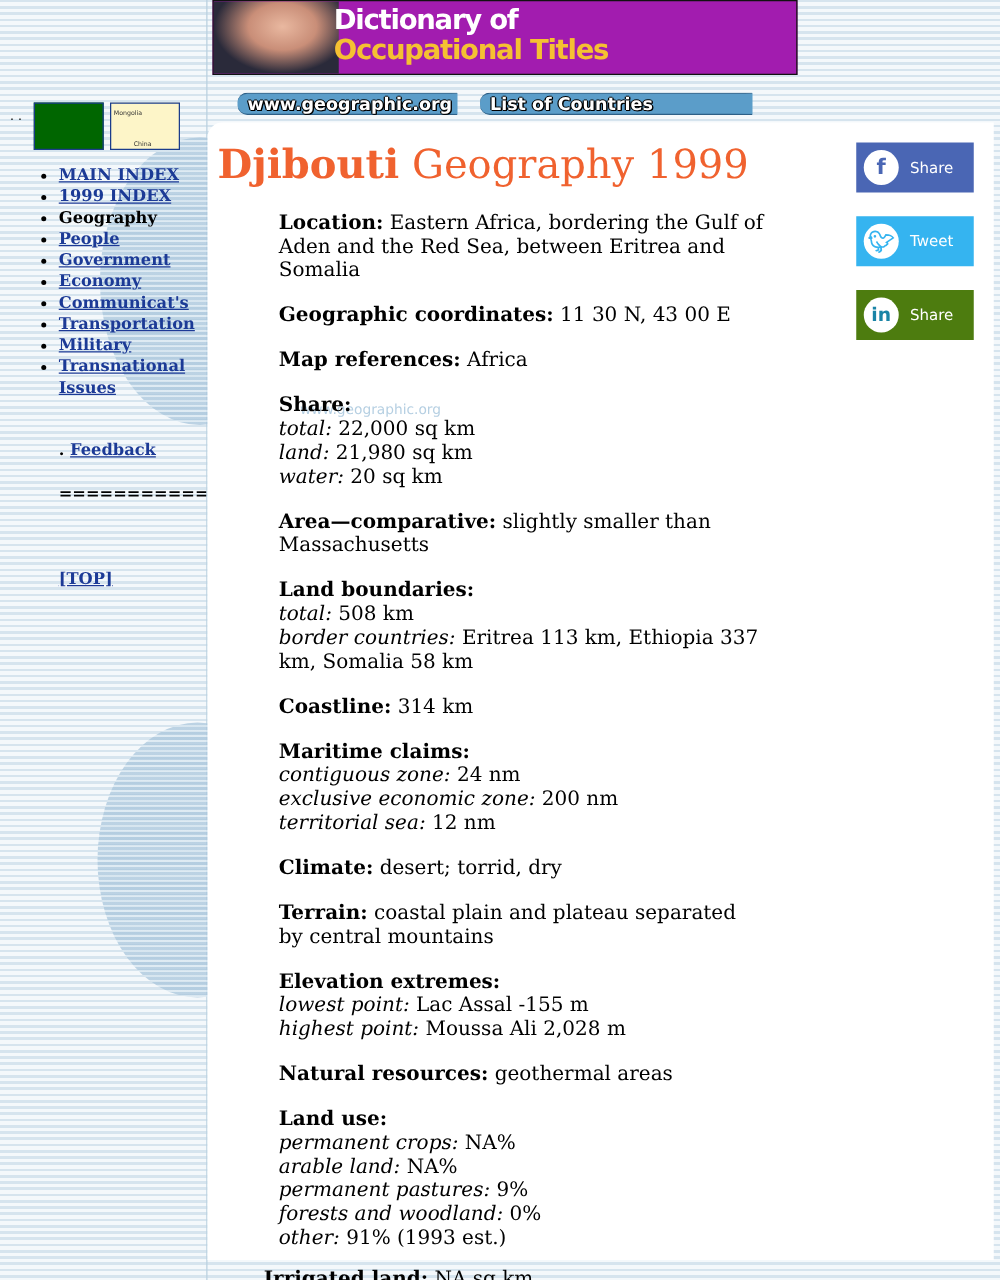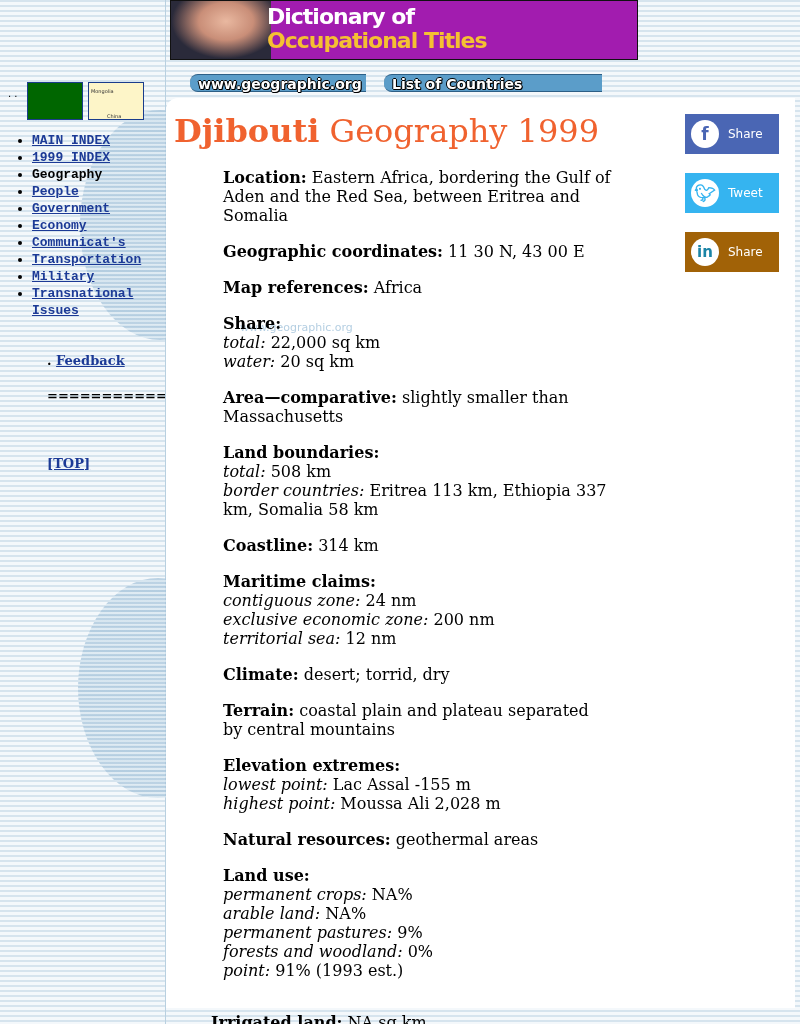--- a/index.html
+++ b/index.html
@@ -45,21 +45,21 @@
     .flag { position: absolute; left: 27px; top: 82px; width: 54px; height: 36px; background: #006600; border: 1px solid #1a3c8c; }
     .mapthumb {
       position: absolute; left: 88px; top: 82px; width: 54px; height: 36px;
       background: #fdf5c8; border: 1px solid #1a3c8c; overflow: hidden;
       font-family: "DejaVu Sans", sans-serif; font-size: 5px; color: #333;
     }
     .mapthumb .m1 { position: absolute; left: 2px; top: 5px; }
     .mapthumb .m2 { position: absolute; left: 18px; top: 30px; }
     .dots { position: absolute; left: 8px; top: 88px; font-size: 10px; font-family: "DejaVu Sans", sans-serif; }
     .sidebar { position: absolute; left: 0; top: 132px; width: 165px; }
-    .sidebar ul { margin: 0; padding-left: 32px; list-style: disc; font-family: Liberation Mono, monospace; }
+    .sidebar ul { margin: 0; padding-left: 47px; list-style: disc; }
     .sidebar li { font-size: 13px; font-weight: bold; line-height: 17px; }
     .sidebar a { color: #1c3a96; text-decoration: underline; }
     .sidebar .current { color: #000; }
     .feedback { position: absolute; left: 47px; top: 353px; font-size: 13px; font-weight: bold; }
     .feedback a { color: #1c3a96; text-decoration: underline; }
     .equals { position: absolute; left: 47px; top: 388px; font-size: 13px; font-weight: bold; white-space: nowrap; width: 118px; overflow: hidden; }
     .top-link { position: absolute; left: 47px; top: 456px; font-size: 13px; font-weight: bold; color: #1c3a96; text-decoration: underline; }
     .content {
       position: absolute; left: 166px; top: 98px; width: 629px; height: 910px;
       background: #ffffff; border-radius: 12px 0 0 0;
@@ -77,21 +77,21 @@
       box-sizing: border-box; padding-left: 6px; cursor: pointer;
     }
     .share .circ {
       width: 28px; height: 28px; border-radius: 50%; background: #fff; display: flex;
       align-items: center; justify-content: center; margin-right: 9px; font-weight: bold; font-size: 17px;
     }
     .fb { top: 114px; background: #4a66b4; }
     .fb .circ { color: #4a66b4; }
     .tw { top: 173px; background: #35b4f0; }
     .tw .circ { color: #35b4f0; }
-    .li { top: 232px; background: #a16207; }
+    .li { top: 232px; background: #4d7c0f; }
     .li .circ { color: #1a84a6; font-size: 15px; }
     .watermark { position: absolute; left: 240px; top: 321px; font-family: "DejaVu Sans", sans-serif; font-size: 11px; color: #b5cfe2; }
     .irrigated { position: absolute; left: 211px; top: 1013px; font-size: 16px; line-height: 19px; white-space: nowrap; }
   </style>
 </head>
 <body>
 
 <div class="vline"></div>
 <div class="globe" style="left:80px;top:110px;width:160px;height:230px;"></div>
 <div class="globe" style="left:78px;top:578px;width:160px;height:220px;"></div>
@@ -152,20 +152,21 @@
 
 <div class="watermark">www.geographic.org</div>
 
 <div class="entries">
   <div class="entry"><span class="lbl">Location:</span><span> Eastern Africa, bordering the Gulf of Aden and the Red Sea, between Eritrea and Somalia</span></div>
   <div class="entry"><span class="lbl">Geographic coordinates:</span><span> 11 30 N, 43 00 E</span></div>
   <div class="entry"><span class="lbl">Map references:</span><span> Africa</span></div>
   <div class="entry">
     <span class="lbl">Share:</span>
     <span class="sub"><i>total:</i><span> 22,000 sq km</span></span>
+    <span class="sub"><i>land:</i><span> 21,980 sq km</span></span>
     <span class="sub"><i>water:</i><span> 20 sq km</span></span>
   </div>
   <div class="entry"><span class="lbl">Area—comparative:</span><span> slightly smaller than Massachusetts</span></div>
   <div class="entry">
     <span class="lbl">Land boundaries:</span>
     <span class="sub"><i>total:</i><span> 508 km</span></span>
     <span class="sub"><i>border countries:</i><span> Eritrea 113 km, Ethiopia 337 km, Somalia 58 km</span></span>
   </div>
   <div class="entry"><span class="lbl">Coastline:</span><span> 314 km</span></div>
   <div class="entry">
@@ -181,17 +182,17 @@
     <span class="sub"><i>lowest point:</i><span> Lac Assal -155 m</span></span>
     <span class="sub"><i>highest point:</i><span> Moussa Ali 2,028 m</span></span>
   </div>
   <div class="entry"><span class="lbl">Natural resources:</span><span> geothermal areas</span></div>
   <div class="entry">
     <span class="lbl">Land use:</span>
     <span class="sub"><i>permanent crops:</i><span> NA%</span></span>
     <span class="sub"><i>arable land:</i><span> NA%</span></span>
     <span class="sub"><i>permanent pastures:</i><span> 9%</span></span>
     <span class="sub"><i>forests and woodland:</i><span> 0%</span></span>
-    <span class="sub"><i>point:</i><span> 91% (1993 est.)</span></span>
+    <span class="sub"><i>other:</i><span> 91% (1993 est.)</span></span>
   </div>
 </div>
 
 <div class="irrigated"><b>Irrigated land:</b><span> NA sq km</span></div>
 
 </body></html>

